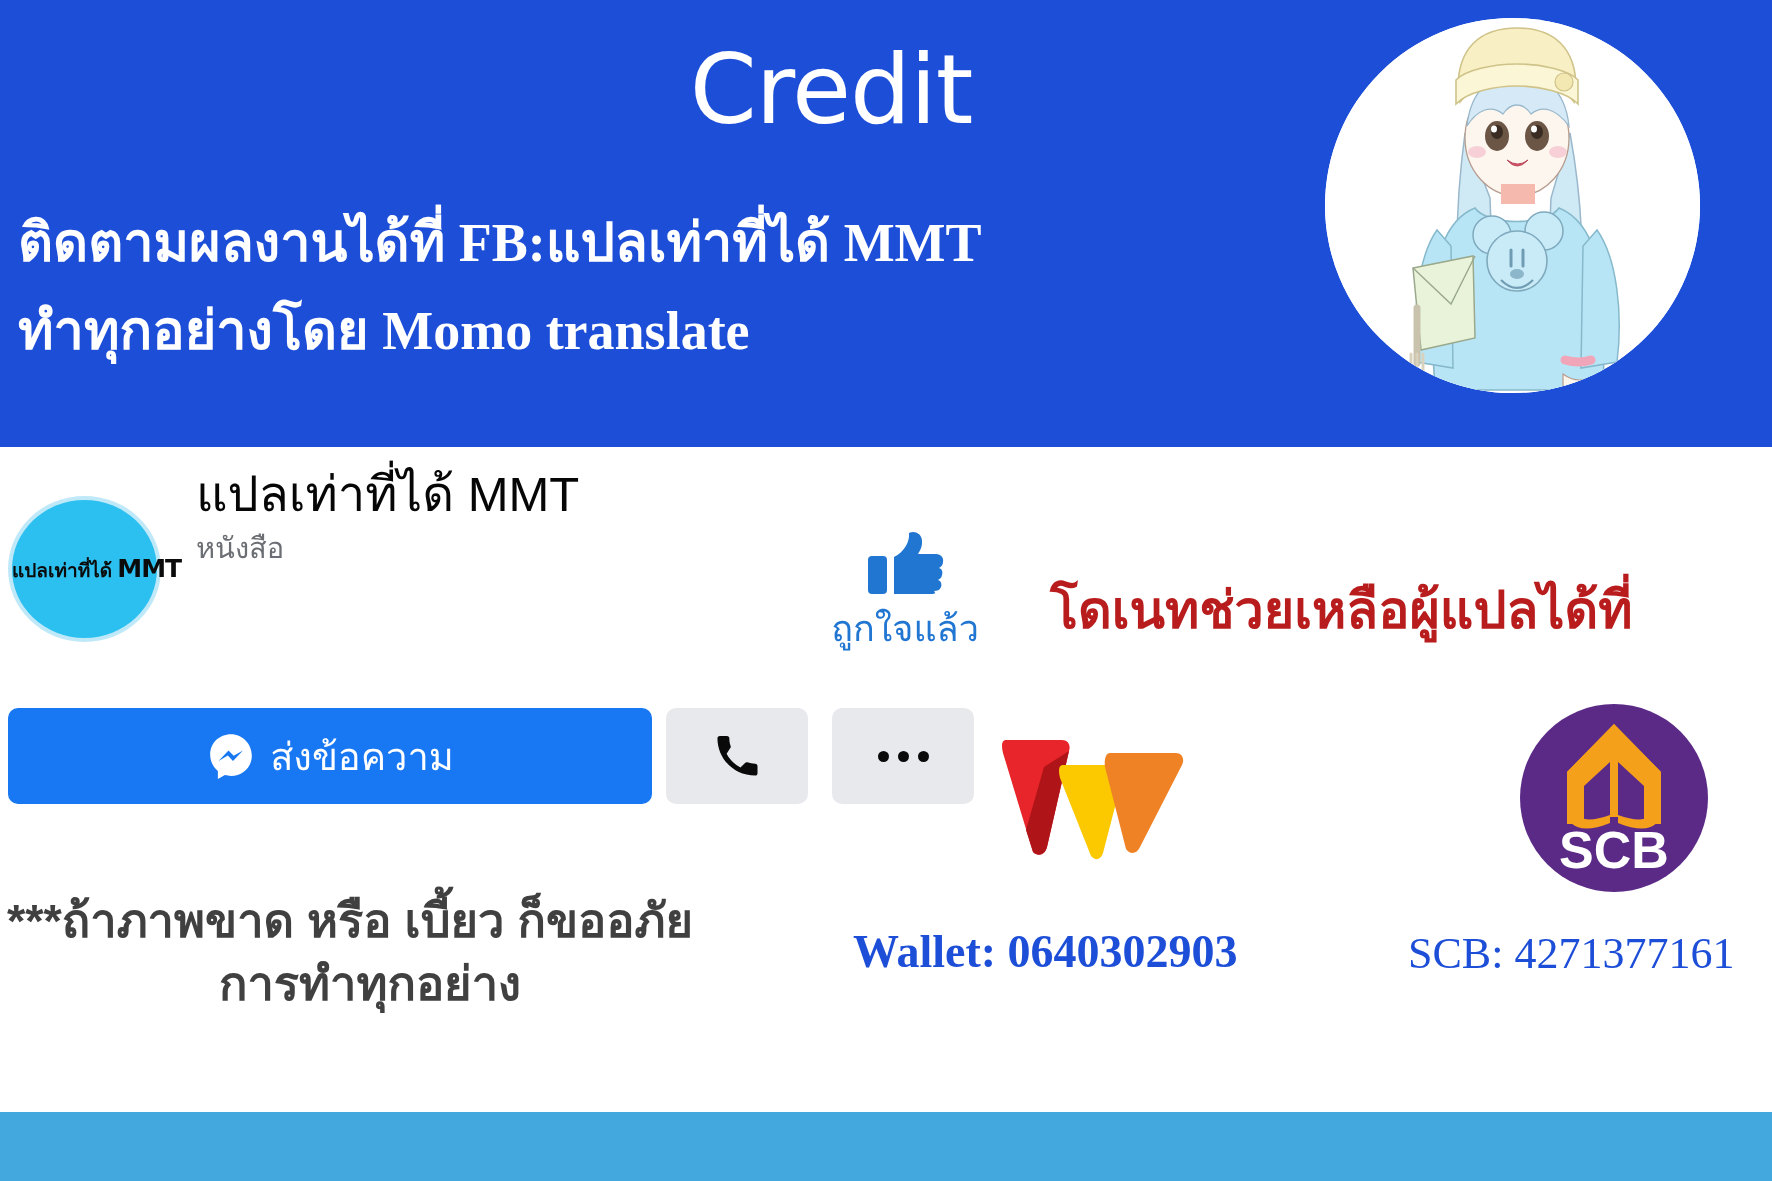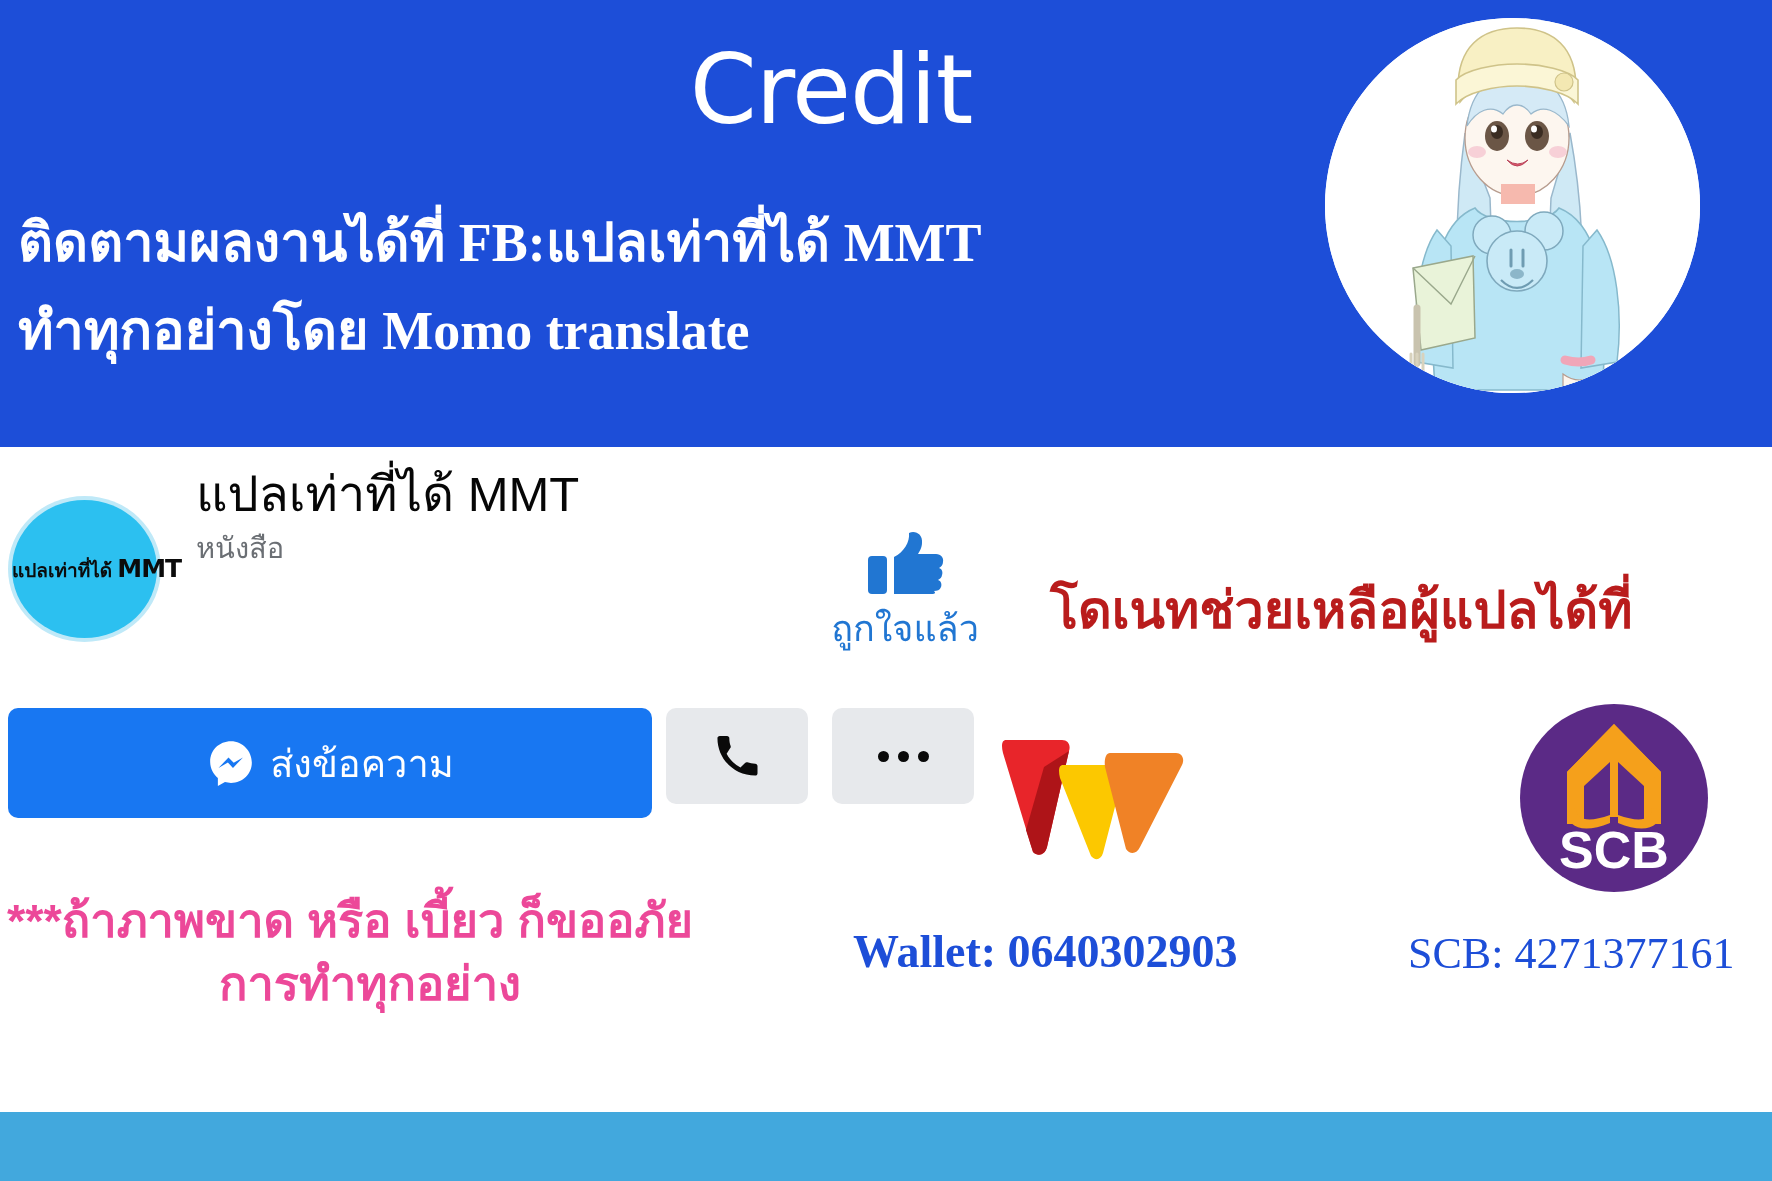--- a/index.html
+++ b/index.html
@@ -133,21 +133,21 @@
     font-weight: 700;
     color: #b91c1c;
     font-family: "Liberation Serif", "DejaVu Serif", serif;
     white-space: nowrap;
   }
 
   
   .btn-message {
     position: absolute;
     left: 8px; top: 708px;
-    width: 644px; height: 110px;
+    width: 644px; height: 96px;
     background: #1877f2;
     border: none;
     border-radius: 10px;
     display: flex;
     align-items: center;
     justify-content: center;
     gap: 14px;
     cursor: pointer;
     padding: 12px;
     text-align: center;
@@ -213,21 +213,21 @@
     font-weight: 400;
     text-align: center;
   }
 
   
   .disclaimer {
     position: absolute;
     left: 0; top: 890px;
     width: 700px;
     text-align: center;
-    color: #ec4899;
+    color: #404040;
     font-size: 47px;
     font-weight: 700;
     line-height: 1.33;
     font-family: "Liberation Sans", "DejaVu Sans", sans-serif;
   }
   .disclaimer div { white-space: nowrap; }
   .disclaimer div.wrap3 { white-space: normal; padding-left: 40px; }
 
   
   .footer-band {

